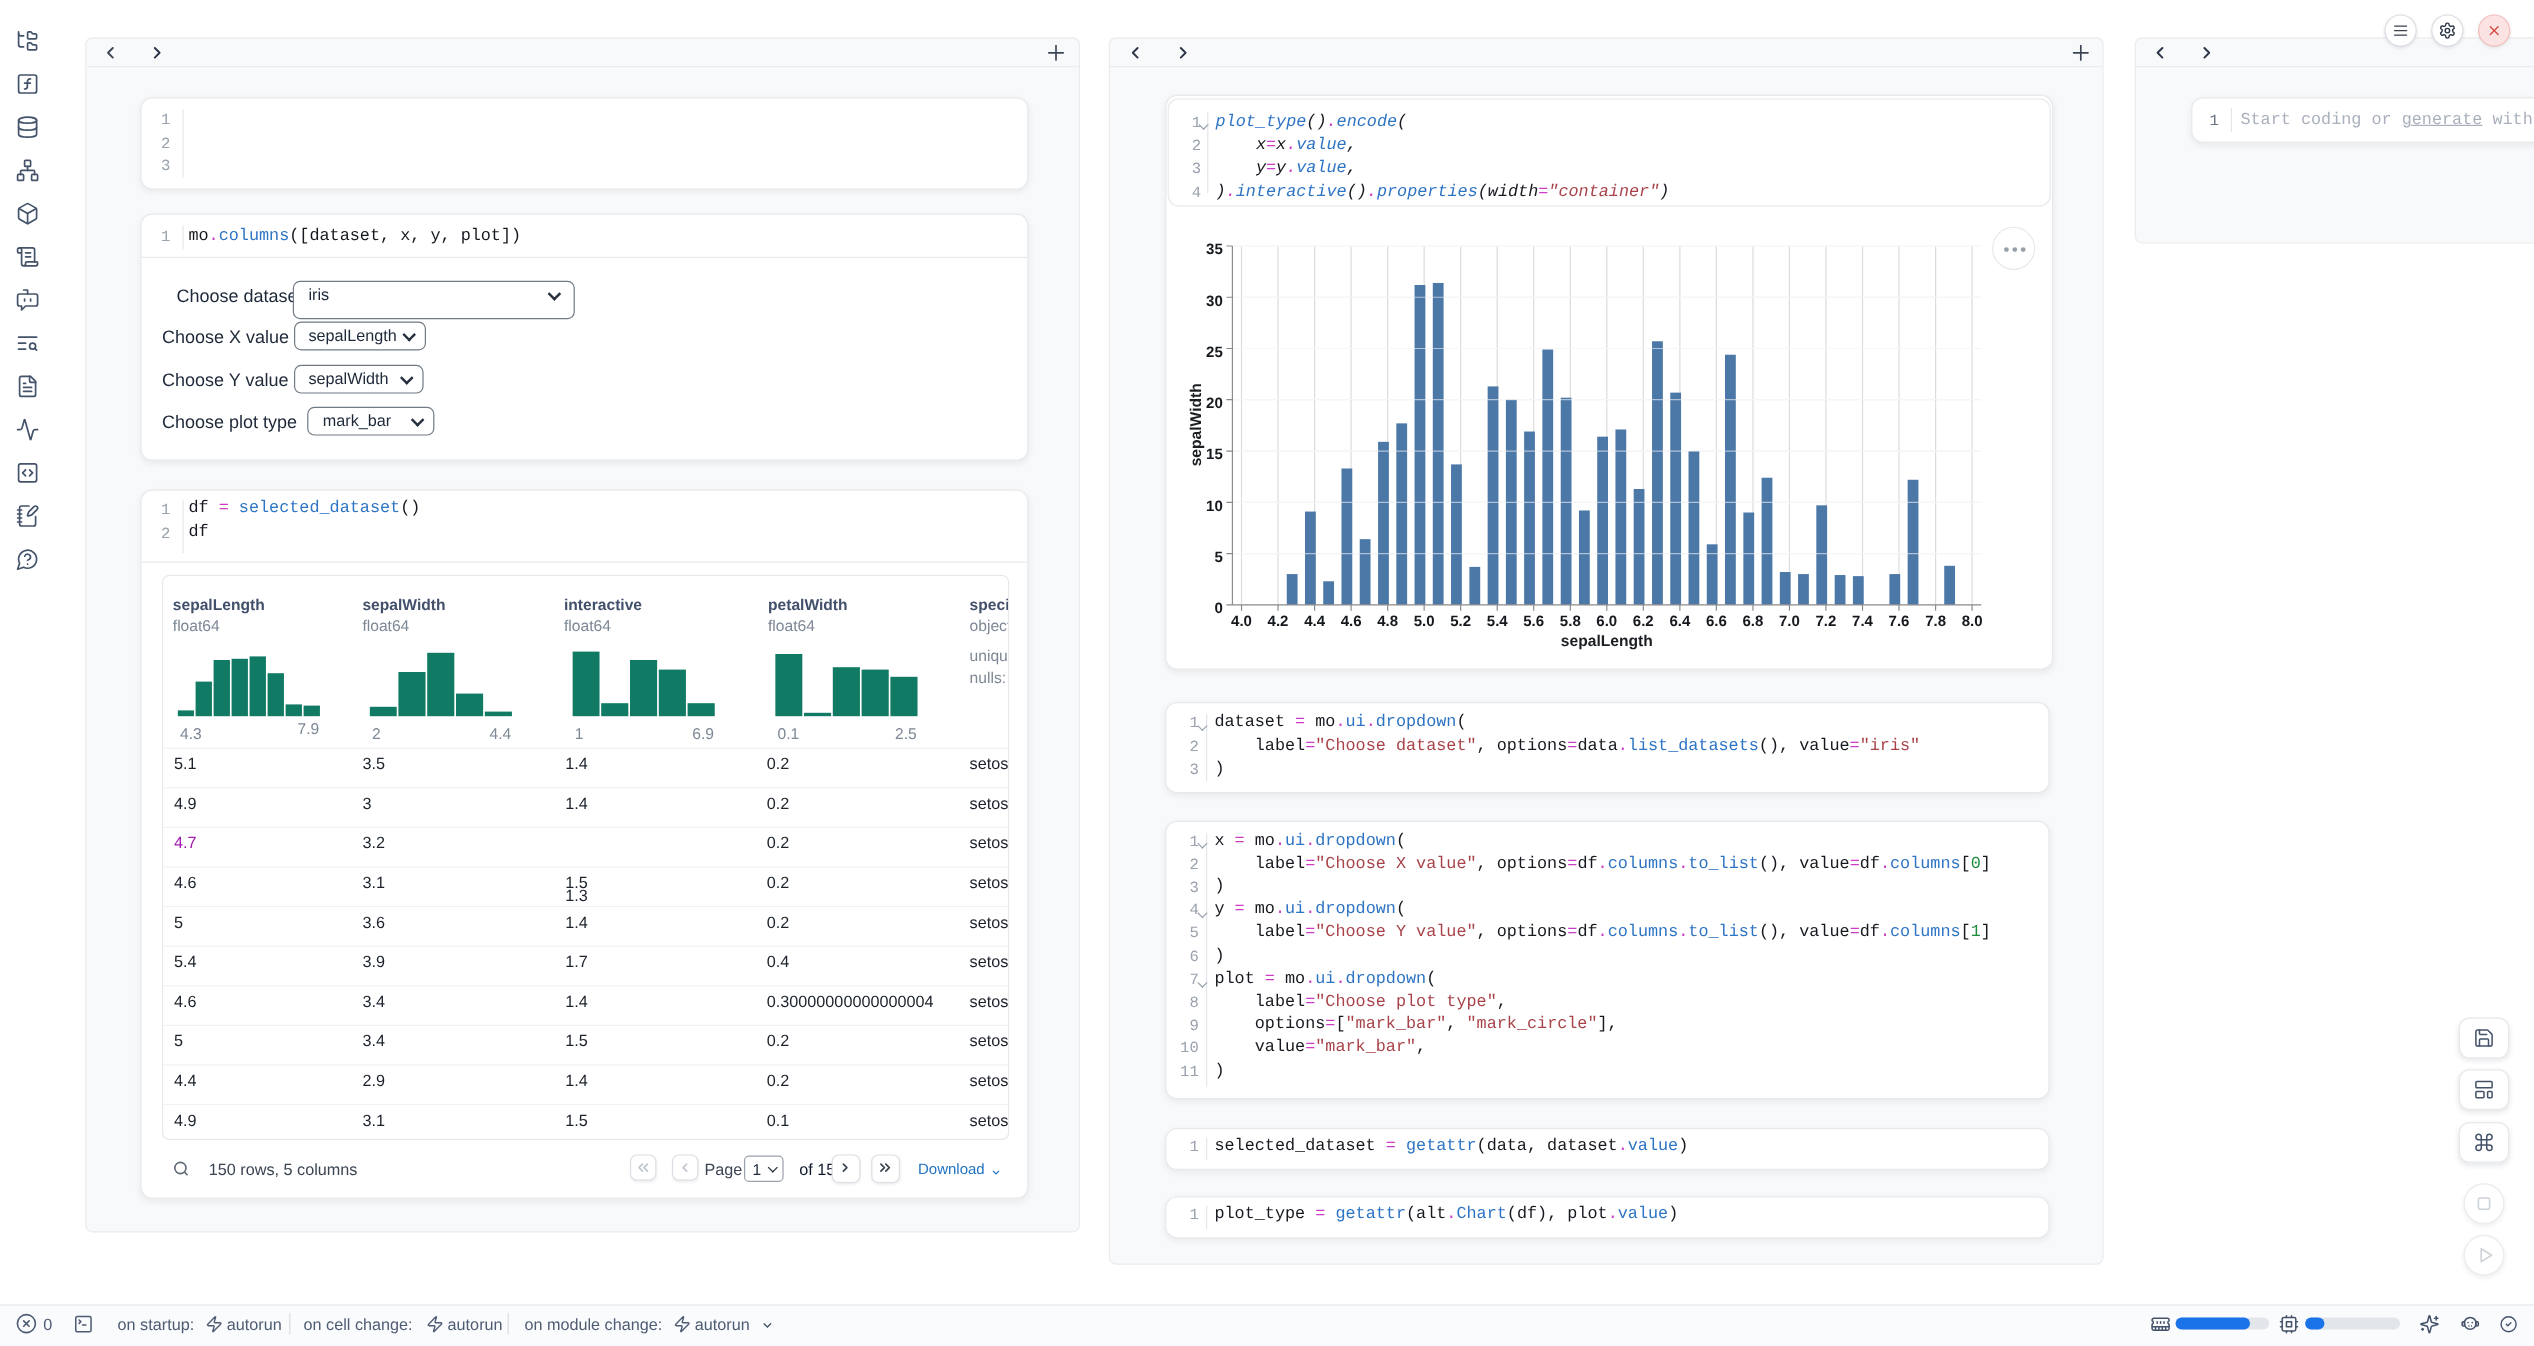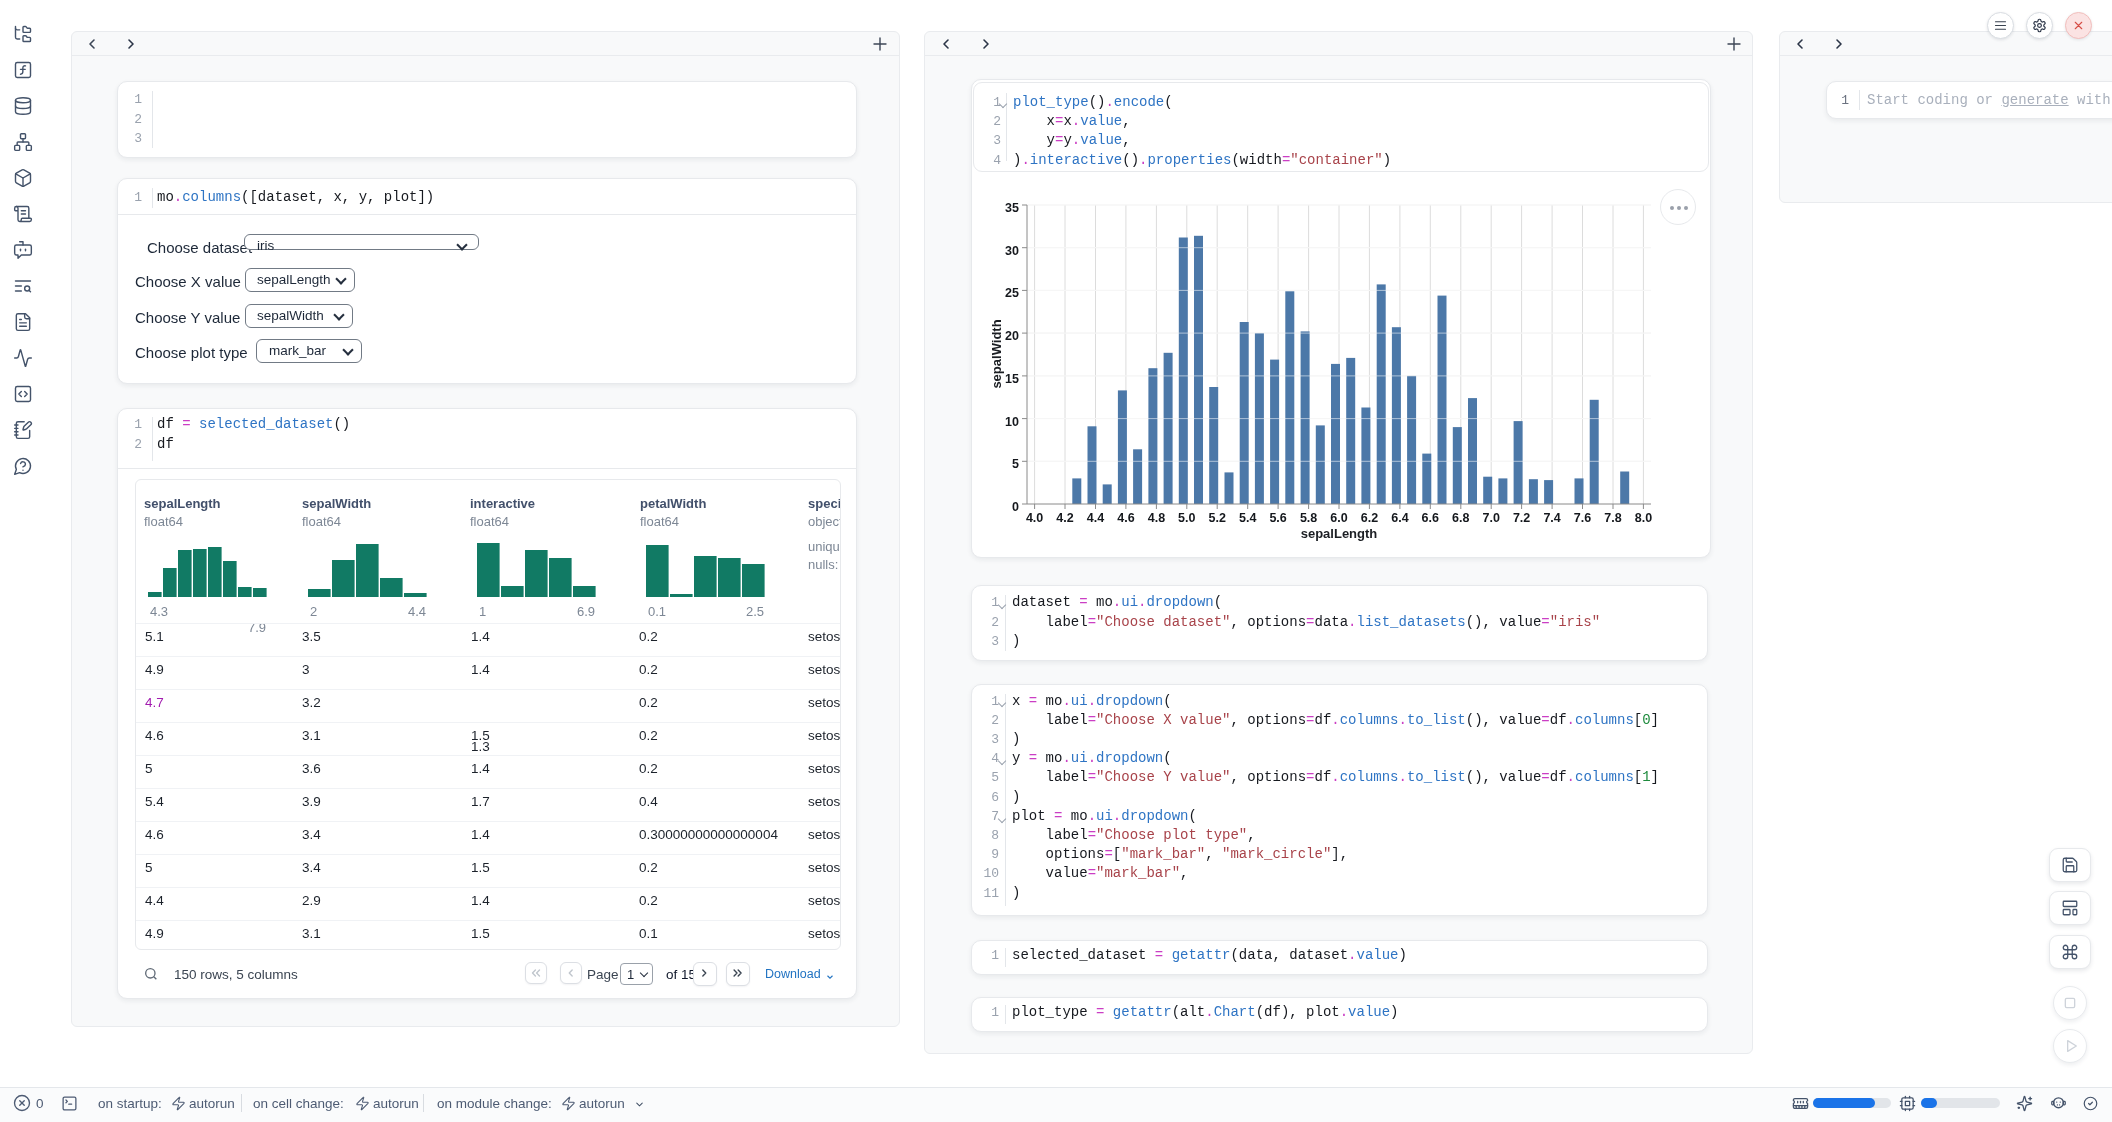--- a/index.html
+++ b/index.html
@@ -137,21 +137,21 @@
     <div class="gsep" style="left:34px;top:9px;bottom:9px;"></div>
   </div>
 
   <div class="cell" style="left:45px; top:146px; width:740px; height:206px;">
     <div style="position:absolute;left:0;right:0;top:0;height:36px;border-bottom:1px solid #e7e9ec;"></div>
     <pre class="gut" style="left:0;top:9px;width:24px;">1</pre>
     <div class="gsep" style="left:34px;top:9px;height:20px;"></div>
     <pre class="abs" style="left:39px;top:9px;">mo<span class="o">.</span><span class="b">columns</span>([dataset, x, y, plot])</pre>
 
     <div class="lbl" style="left:17px;top:60px;margin-left:12px;">Choose dataset</div>
-    <div class="selbox" style="left:126px;top:55px;width:235px;height:16px;">
+    <div class="selbox" style="left:126px;top:55px;width:235px;height:32px;">
         <span style="position:absolute;left:12px;top:3px;">iris</span>
         <span class="selchev" style="right:12px;top:6px;"></span>
       </div>
     <div class="lbl" style="left:17px;top:94px;">Choose X value</div>
     <div class="selbox" style="left:127px;top:89px;width:110px;height:24px;">
         <span style="position:absolute;left:11px;top:3px;">sepalLength</span>
         <span class="selchev" style="right:9px;top:6px;"></span>
       </div>
     <div class="lbl" style="left:17px;top:130px;">Choose Y value</div>
     <div class="selbox" style="left:127px;top:125px;width:108px;height:24px;">
@@ -219,21 +219,21 @@
       <svg class="abs" style="left:510px;top:55px" width="120" height="62" viewBox="0 0 120 62">
           <g fill="#117a64">
             <rect x="0.0" y="10" width="22.6" height="52"></rect>
             <rect x="24.0" y="59" width="22.6" height="3"></rect>
             <rect x="48.0" y="21" width="22.6" height="41"></rect>
             <rect x="72.0" y="23" width="22.6" height="39"></rect>
             <rect x="96.0" y="29" width="22.6" height="33"></rect>
           </g>
         </svg>
       <div class="abs" style="left:14px;top:124px;font-size:13px;color:#7d8795;">4.3</div>
-      <div class="abs" style="left:92px;top:140px;width:38px;text-align:right;font-size:13px;color:#7d8795;">7.9</div>
+      <div class="abs" style="left:92px;top:120px;width:38px;text-align:right;font-size:13px;color:#7d8795;">7.9</div>
       <div class="abs" style="left:174px;top:124px;font-size:13px;color:#7d8795;">2</div>
       <div class="abs" style="left:252px;top:124px;width:38px;text-align:right;font-size:13px;color:#7d8795;">4.4</div>
       <div class="abs" style="left:343px;top:124px;font-size:13px;color:#7d8795;">1</div>
       <div class="abs" style="left:421px;top:124px;width:38px;text-align:right;font-size:13px;color:#7d8795;">6.9</div>
       <div class="abs" style="left:512px;top:124px;font-size:13px;color:#7d8795;">0.1</div>
       <div class="abs" style="left:590px;top:124px;width:38px;text-align:right;font-size:13px;color:#7d8795;">2.5</div>
       <div class="abs" style="left:0;top:143px;width:706px;height:33px;border-top:1px solid #f0f2f5;"></div>
       <div class="abs" style="left:9px;top:149px;font-size:13.5px;color:#1c222b;">5.1</div>
       <div class="abs" style="left:166px;top:149px;font-size:13.5px;color:#1c222b;">3.5</div>
       <div class="abs" style="left:335px;top:149px;font-size:13.5px;color:#1c222b;">1.4</div>
@@ -345,21 +345,21 @@
       <path d="M7 1 V13 M1 7 H13" fill="none" stroke="#3c4656" stroke-width="1.4" stroke-linecap="round"></path>
     </svg>
 
   <div class="cell" style="left:46px; top:47px; width:740px; height:479px;">
     <div class="editor" style="left:1px;top:2px;width:736px;height:90px;">
       <pre class="gut" style="left:0;top:10px;width:27px;">1
 2
 3
 4</pre>
       <div class="gsep" style="left:32px;top:10px;bottom:10px;"></div>
-      <pre class="abs" style="left:39px;top:10px;"><span class="b">plot_type</span>()<span class="o">.</span><span class="b">encode</span>(
+      <pre class="abs" style="left:39px;top:10px;font-style:italic;"><span class="b">plot_type</span>()<span class="o">.</span><span class="b">encode</span>(
     x<span class="o">=</span>x<span class="o">.</span><span class="b">value</span>,
     y<span class="o">=</span>y<span class="o">.</span><span class="b">value</span>,
 )<span class="o">.</span><span class="b">interactive</span>()<span class="o">.</span><span class="b">properties</span>(width<span class="o">=</span><span class="s">"container"</span>)</pre>
       <div class="chev" style="left:26px;top:18px;"></div>
     </div>
     <svg class="abs" style="left:0px;top:92px" width="740" height="387" viewBox="0 0 740 387">
     <path d="M62.6 33V332 M93.0 33V332 M123.5 33V332 M153.9 33V332 M184.4 33V332 M214.8 33V332 M245.2 33V332 M275.7 33V332 M306.1 33V332 M336.6 33V332 M367.0 33V332 M397.4 33V332 M427.9 33V332 M458.3 33V332 M488.8 33V332 M519.2 33V332 M549.6 33V332 M580.1 33V332 M610.5 33V332 M641.0 33V332 M671.4 33V332" stroke="#dcdcdc" stroke-width="1" fill="none"></path>
     <path d="M55 289.3H679 M55 246.6H679 M55 203.9H679 M55 161.1H679 M55 118.4H679 M55 75.7H679 M55 33.0H679" stroke="#ececec" stroke-width="1" fill="none"></path>
     <g fill="#4c78a8">
           <rect x="100.3" y="306.4" width="9" height="25.6"></rect>

